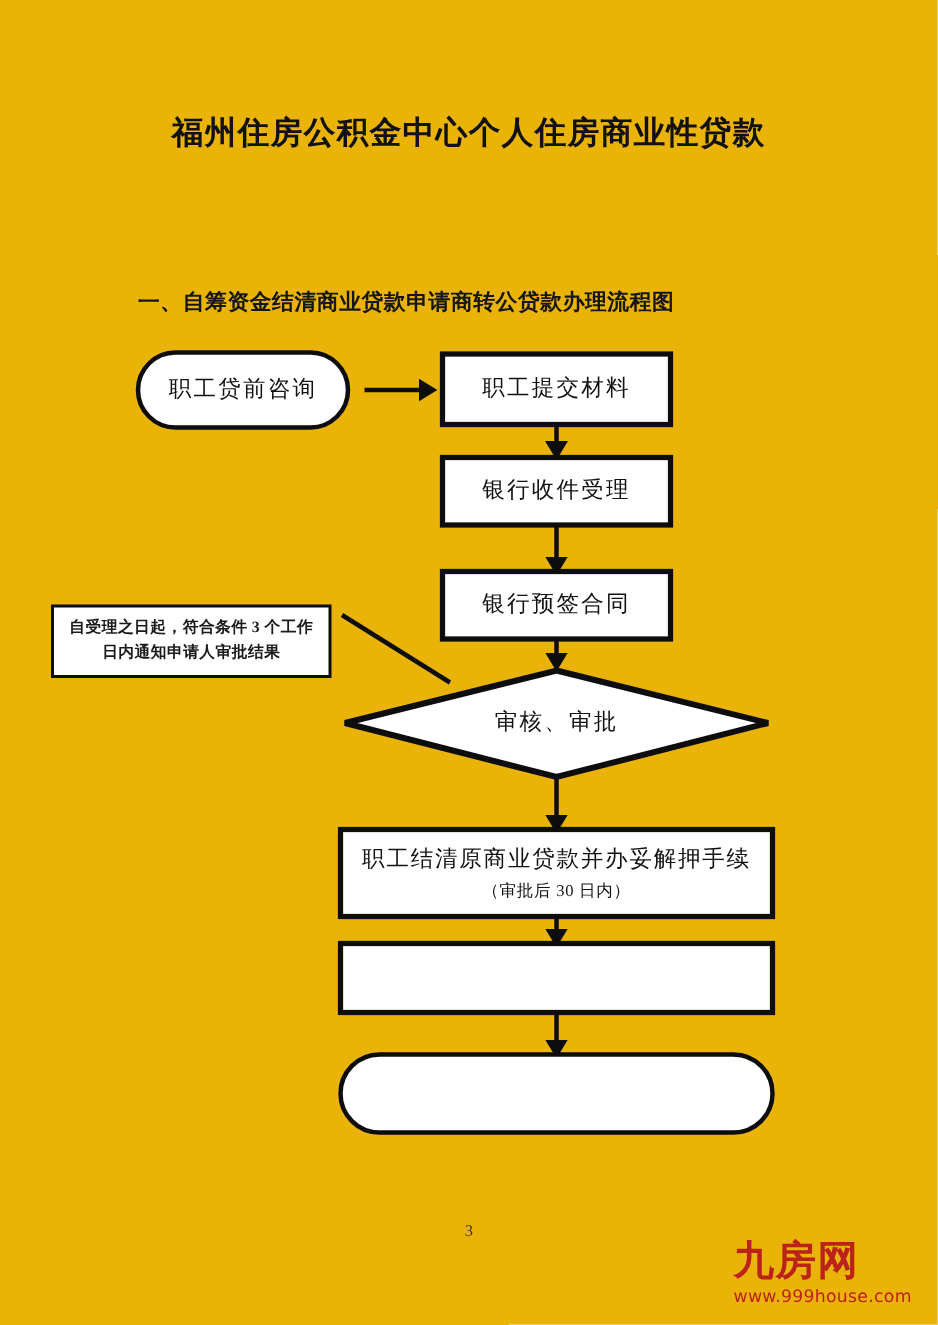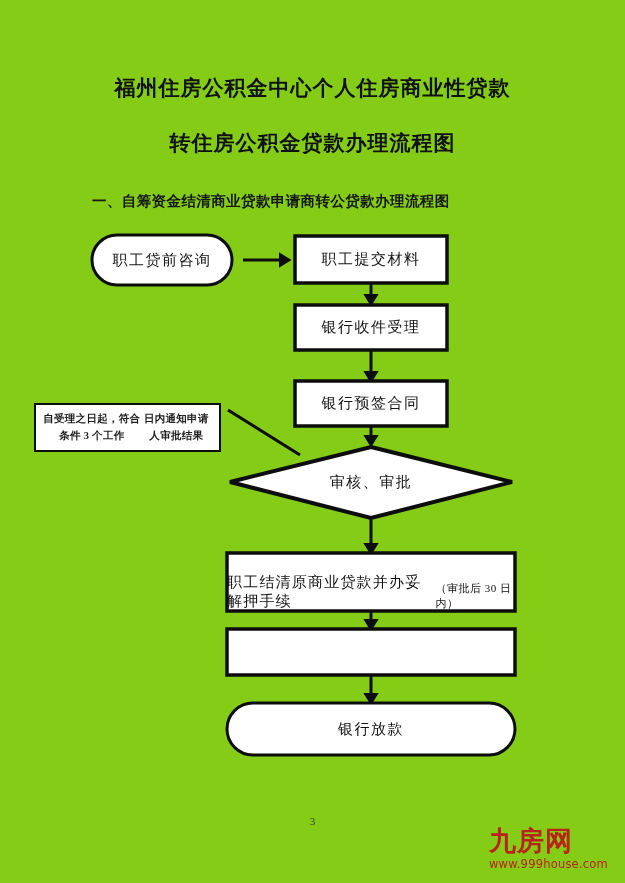--- a/index.html
+++ b/index.html
@@ -12,21 +12,21 @@
     height: 883px;
     position: relative;
     overflow: hidden;
     font-family: "Liberation Serif", "DejaVu Serif", serif;
     color: #1a1a1a;
   }
 
   .page {
     position: absolute;
     inset: 0;
-    background: #84cc16;
+    background: #eab308;
   }
 
   
   .doc-title {
     position: absolute;
     left: 0;
     right: 0;
     top: 78px;
     text-align: center;
     font-size: 21px;
@@ -76,22 +76,22 @@
     text-align: center;
     font-size: 15px;
     letter-spacing: 1.5px;
     color: #121212;
     line-height: 1.25;
     pointer-events: none;
   }
   .node-stack {
     position: absolute;
     display: flex;
-    flex-direction: row;
-    align-items: flex-end;
+    flex-direction: column;
+    align-items: center;
     justify-content: center;
     pointer-events: none;
   }
   .node-stack .l1 {
     font-size: 15px;
     letter-spacing: 1.2px;
     color: #121212;
   }
   .node-stack .l2 {
     font-size: 11px;
@@ -152,21 +152,20 @@
     color: #bb2219;
     margin-top: 3px;
   }
 </style>
 </head>
 <body>
 
 <div class="page">
 
   <div class="doc-title">福州住房公积金中心个人住房商业性贷款</div>
-  <div class="doc-title-2">转住房公积金贷款办理流程图</div>
   <div class="section-head">一、自筹资金结清商业贷款申请商转公贷款办理流程图</div>
 
   <svg id="flow-canvas" viewBox="0 0 625 883">
     <defs>
       <marker id="arrowhead" markerWidth="7" markerHeight="7" refX="3.0" refY="3.0" orient="auto" markerUnits="strokeWidth">
         <path d="M0,0.45 L0,5.55 L4.2,3.0 z" fill="#0d0d0d"></path>
       </marker>
     </defs>
 
     <g stroke="#0d0d0d" stroke-width="3" fill="none">
@@ -200,34 +199,33 @@
   </svg>
 
   <div class="node-label" style="left:92px;  top:235px; width:140px; height:50px;">职工贷前咨询</div>
 
   <div class="node-label" style="left:295px; top:305px; width:152px; height:45px;">银行收件受理</div>
 
   <div class="node-label" style="left:295px; top:236px; width:152px; height:47px;">职工提交材料</div>
 
   <div class="node-label" style="left:295px; top:381px; width:152px; height:45px;">银行预签合同</div>
 
-  <div class="note-label" style="left:35px; top:404px; width:185px; height:47px; ">
+  <div class="note-label" style="left:35px; top:404px; width:185px; height:47px; flex-direction:column;">
     <span>自受理之日起，符合条件 3 个工作</span>
     <span>日内通知申请人审批结果</span>
   </div>
 
   <div class="node-label" style="left:281px; top:460px; width:180px; height:44px;">审核、审批</div>
 
   <div class="node-stack" style="left:227px; top:553px; width:288px; height:58px;">
     <span class="l1">职工结清原商业贷款并办妥解押手续</span>
     <span class="l2">（审批后 30 日内）</span>
   </div>
 
 
-  <div class="node-label" style="left:227px; top:703px; width:288px; height:52px;">银行放款</div>
 
   <div class="page-number">3</div>
 
   <div class="watermark">
     <span class="wm-mark">九房网</span>
     <span class="wm-url">www.999house.com</span>
   </div>
 
 </div>
 

